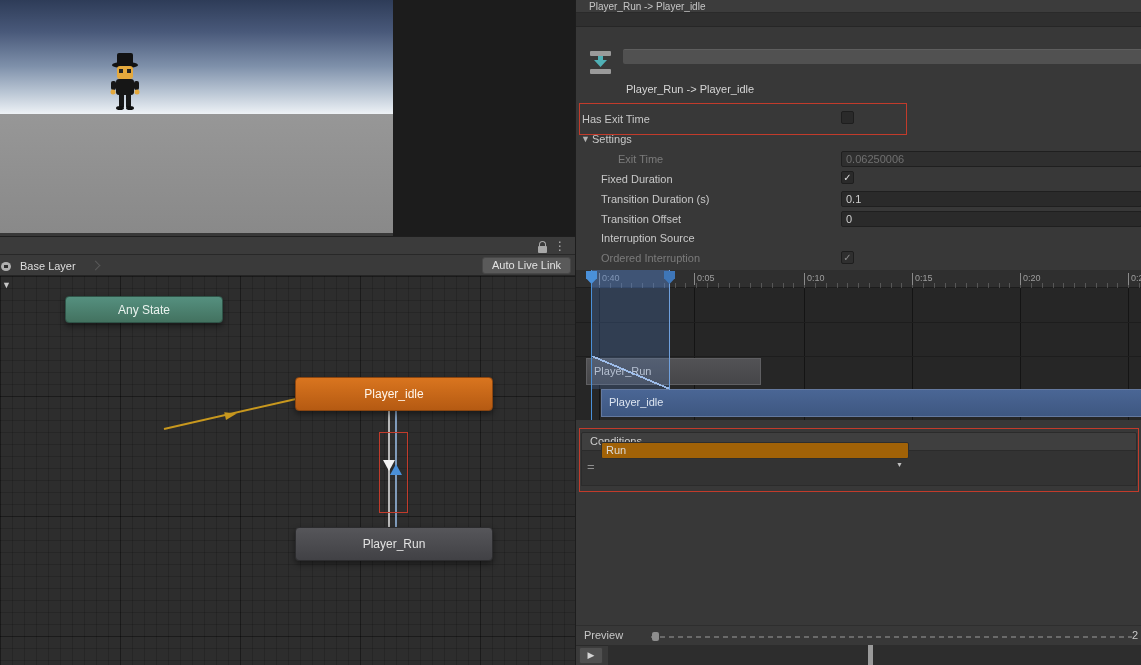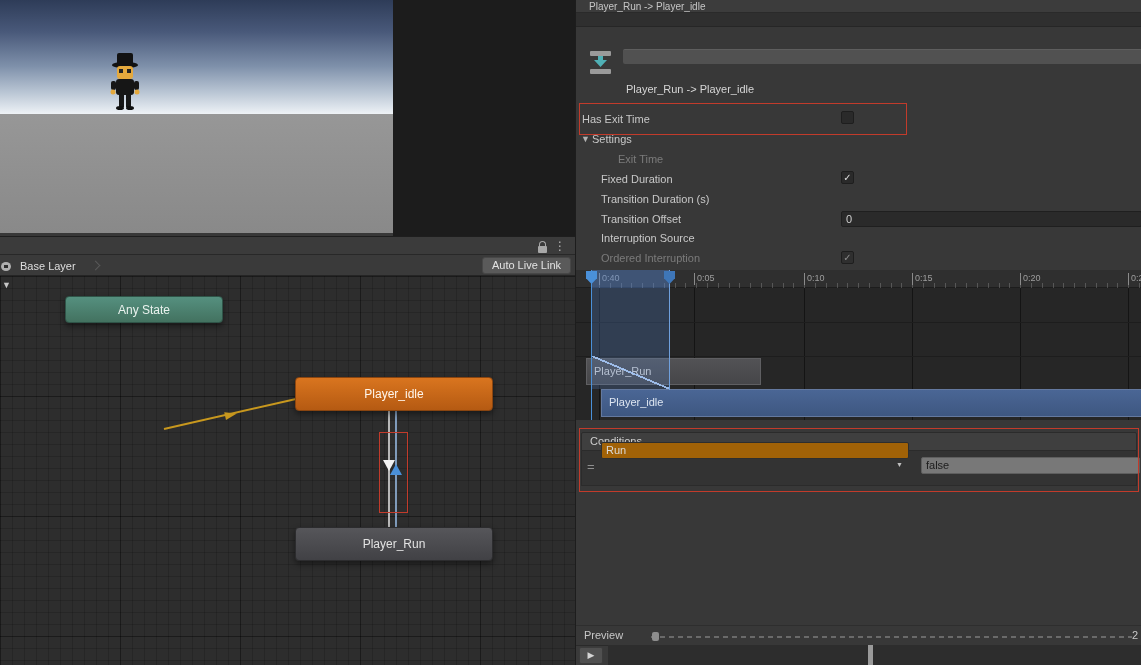--- a/index.html
+++ b/index.html
@@ -176,25 +176,27 @@
 
     <div class="redbox" style="left:3px;top:103px;width:328px;height:32px"></div>
 
     <div class="lbl" style="left:6px;top:112px">Has Exit Time</div>
     <div class="chk" style="left:265px;top:111px"></div>
 
     <span class="fold" style="left:5px;top:134px">▼</span>
     <div class="lbl" style="left:16px;top:132px">Settings</div>
 
     <div class="lbl dis" style="left:42px;top:152px">Exit Time</div>
+    <div class="tfield fdis" style="left:265px;top:151px;width:301px">0.06250006</div>
 
     <div class="lbl" style="left:25px;top:172px">Fixed Duration</div>
     <div class="chk" style="left:265px;top:171px">✓</div>
 
     <div class="lbl" style="left:25px;top:192px">Transition Duration (s)</div>
+    <div class="tfield" style="left:265px;top:191px;width:301px">0.1</div>
 
     <div class="lbl" style="left:25px;top:212px">Transition Offset</div>
     <div class="tfield" style="left:265px;top:211px;width:301px">0</div>
 
     <div class="lbl" style="left:25px;top:231px">Interruption Source</div>
 
     <div class="lbl dis" style="left:25px;top:251px">Ordered Interruption</div>
     <div class="chk cdis" style="left:265px;top:251px">✓</div>
 
     <div id="timeline">
@@ -230,21 +232,20 @@
       <div class="pent" style="left:10px;top:1px;background:#4a90d9"></div>
       <div class="pent" style="left:88px;top:1px;background:#3e76b8"></div>
     </div>
 
     <div class="redbox" style="left:3px;top:428px;width:560px;height:64px"></div>
     <div class="boxhdr" style="left:5px;top:432px;width:556px;height:19px">Conditions</div>
     <div class="boxbody" style="left:5px;top:451px;width:556px;height:35px"></div>
     <span class="abs" style="left:11px;top:459px;color:#8f8f8f;font-size:13px">=</span>
     <div class="popup" style="left:25px;top:442px;width:308px;height:17px;background:#a16207">Run</div>
     <span class="abs" style="left:320px;top:461px;font-size:7px;color:#c0c0c0">▼</span>
-    <div class="popup" style="left:345px;top:457px;width:219px;height:17px;background:#787878;border-color:#5e5e5e;color:#1c1c1c">false</div>
 
     <div id="previewbar"></div>
     <div class="lbl" style="left:8px;top:628px">Preview</div>
     <div id="pslider"></div>
     <div id="pshandle"></div>
     <div class="lbl" style="left:556px;top:628px">2</div>
 
     <div id="playrow"></div>
     <div id="playbtn">▶</div>
     <div id="scrub"></div>

